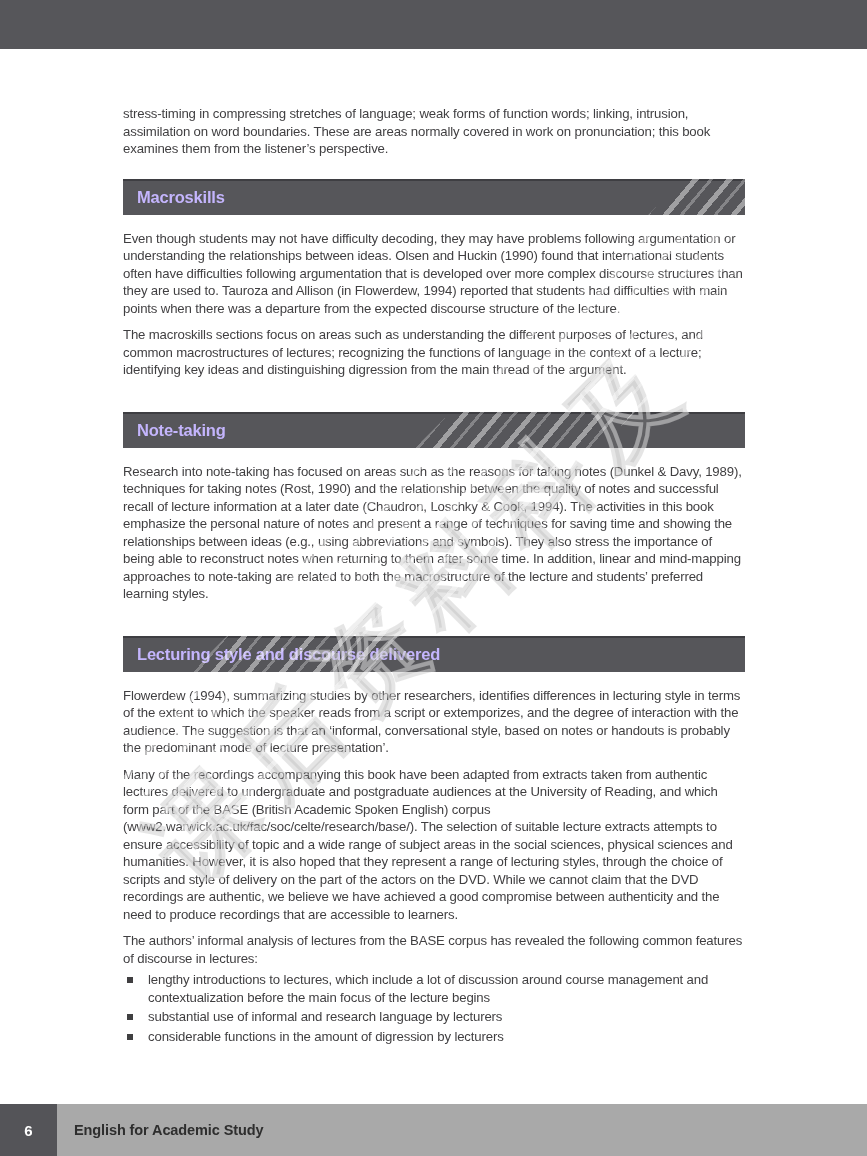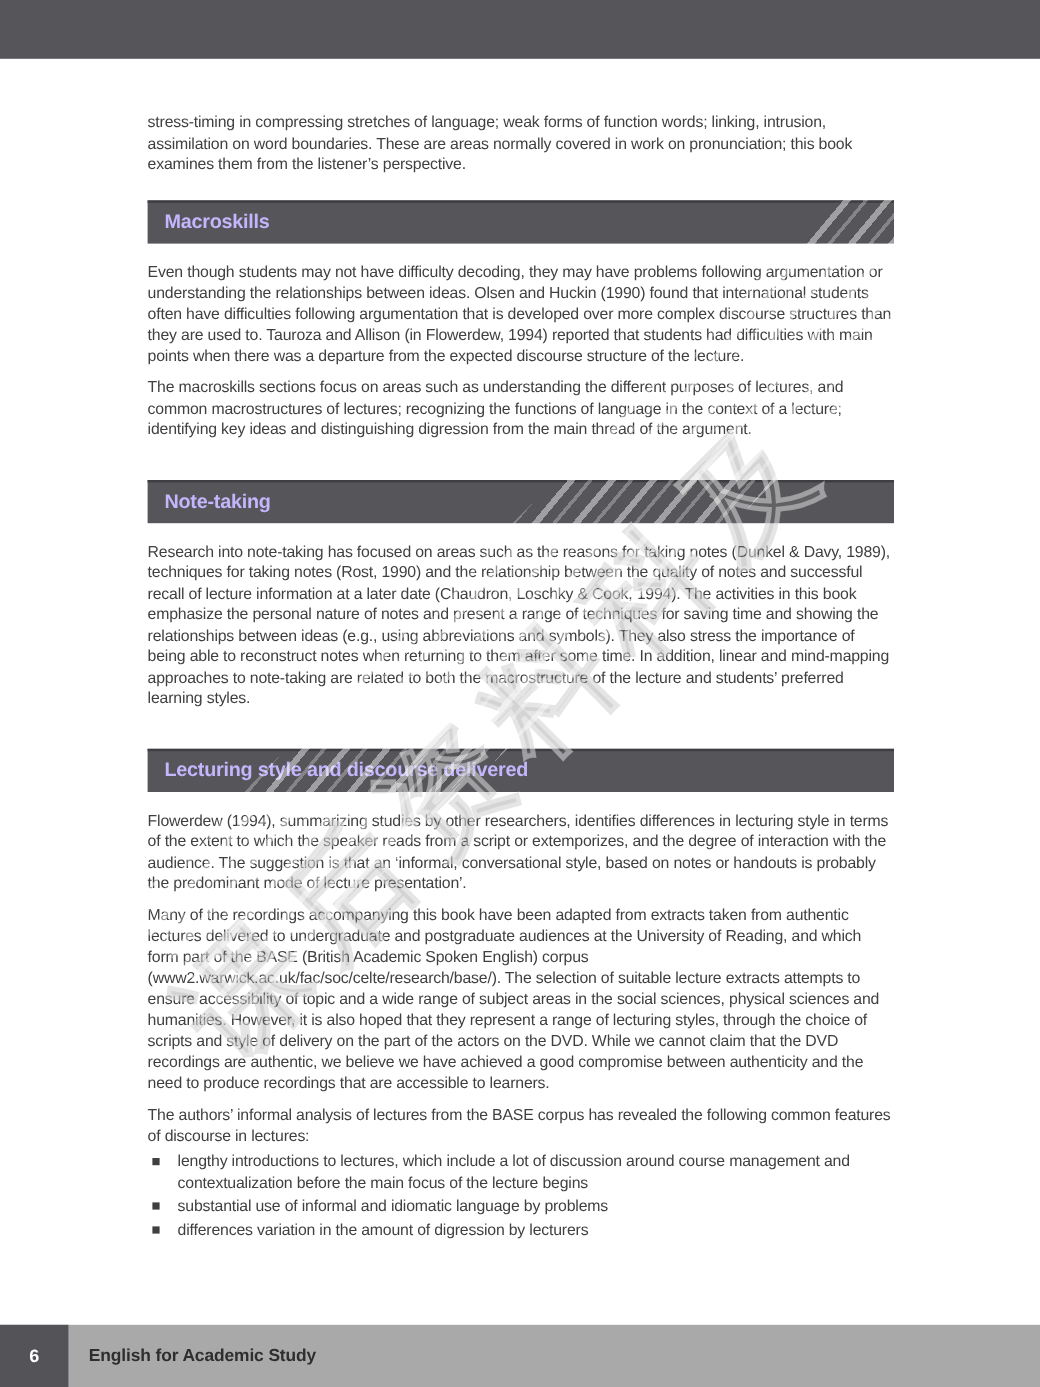--- a/index.html
+++ b/index.html
@@ -28,21 +28,21 @@
   .content{
     position:absolute;top:49px;left:123px;width:622px;
   }
   .content{padding-top:44px;}
   p.body-par{
     font-size:13.2px;line-height:17.5px;
     letter-spacing:-0.15px;
     color:var(--body-text);
     margin-top:9px;
   }
-  p.intro{margin-top:0;}
+  p.intro{margin-top:12px;}
   .section-bar{
     margin-top:33px;
     height:36px;
     background:var(--bar-color);
     border-top:2px solid var(--bar-top-edge);
     display:flex;align-items:center;
     padding-left:14px;
   }
   .section-bar.first{margin-top:21px;}
   .section-bar .section-title{
@@ -136,22 +136,22 @@
         </div>
         <p class="body-par">Research into note-taking has focused on areas such as the reasons for taking notes (Dunkel &amp; Davy, 1989), techniques for taking notes (Rost, 1990) and the relationship between the quality of notes and successful recall of lecture information at a later date (Chaudron, Loschky &amp; Cook, 1994). The activities in this book emphasize the personal nature of notes and present a range of techniques for saving time and showing the relationships between ideas (e.g., using abbreviations and symbols). They also stress the importance of being able to reconstruct notes when returning to them after some time. In addition, linear and mind-mapping approaches to note-taking are related to both the macrostructure of the lecture and students’ preferred learning styles.</p>
         <div class="section-bar">
           <span class="section-title">Lecturing style and discourse delivered</span>
         </div>
         <p class="body-par">Flowerdew (1994), summarizing studies by other researchers, identifies differences in lecturing style in terms of the extent to which the speaker reads from a script or extemporizes, and the degree of interaction with the audience. The suggestion is that an ‘informal, conversational style, based on notes or handouts is probably the predominant mode of lecture presentation’.</p>
         <p class="body-par">Many of the recordings accompanying this book have been adapted from extracts taken from authentic lectures delivered to undergraduate and postgraduate audiences at the University of Reading, and which form part of the BASE (British Academic Spoken English) corpus (www2.warwick.ac.uk/fac/soc/celte/research/base/). The selection of suitable lecture extracts attempts to ensure accessibility of topic and a wide range of subject areas in the social sciences, physical sciences and humanities. However, it is also hoped that they represent a range of lecturing styles, through the choice of scripts and style of delivery on the part of the actors on the DVD. While we cannot claim that the DVD recordings are authentic, we believe we have achieved a good compromise between authenticity and the need to produce recordings that are accessible to learners.</p>
         <p class="body-par">The authors’ informal analysis of lectures from the BASE corpus has revealed the following common features of discourse in lectures:</p>
         <ul class="bullets">
           <li>lengthy introductions to lectures, which include a lot of discussion around course management and contextualization before the main focus of the lecture begins</li>
-          <li>substantial use of informal and idiomatic language by problems</li>
-          <li>differences variation in the amount of digression by lecturers</li>
+          <li>substantial use of informal and research language by lecturers</li>
+          <li>considerable functions in the amount of digression by lecturers</li>
         </ul>
       </div>
   </div>
 
   <div class="watermark">
     <span class="wm-text">课后资料科及</span>
   </div>
   <div class="wm-streaks"></div>
 
   <div class="footer">

